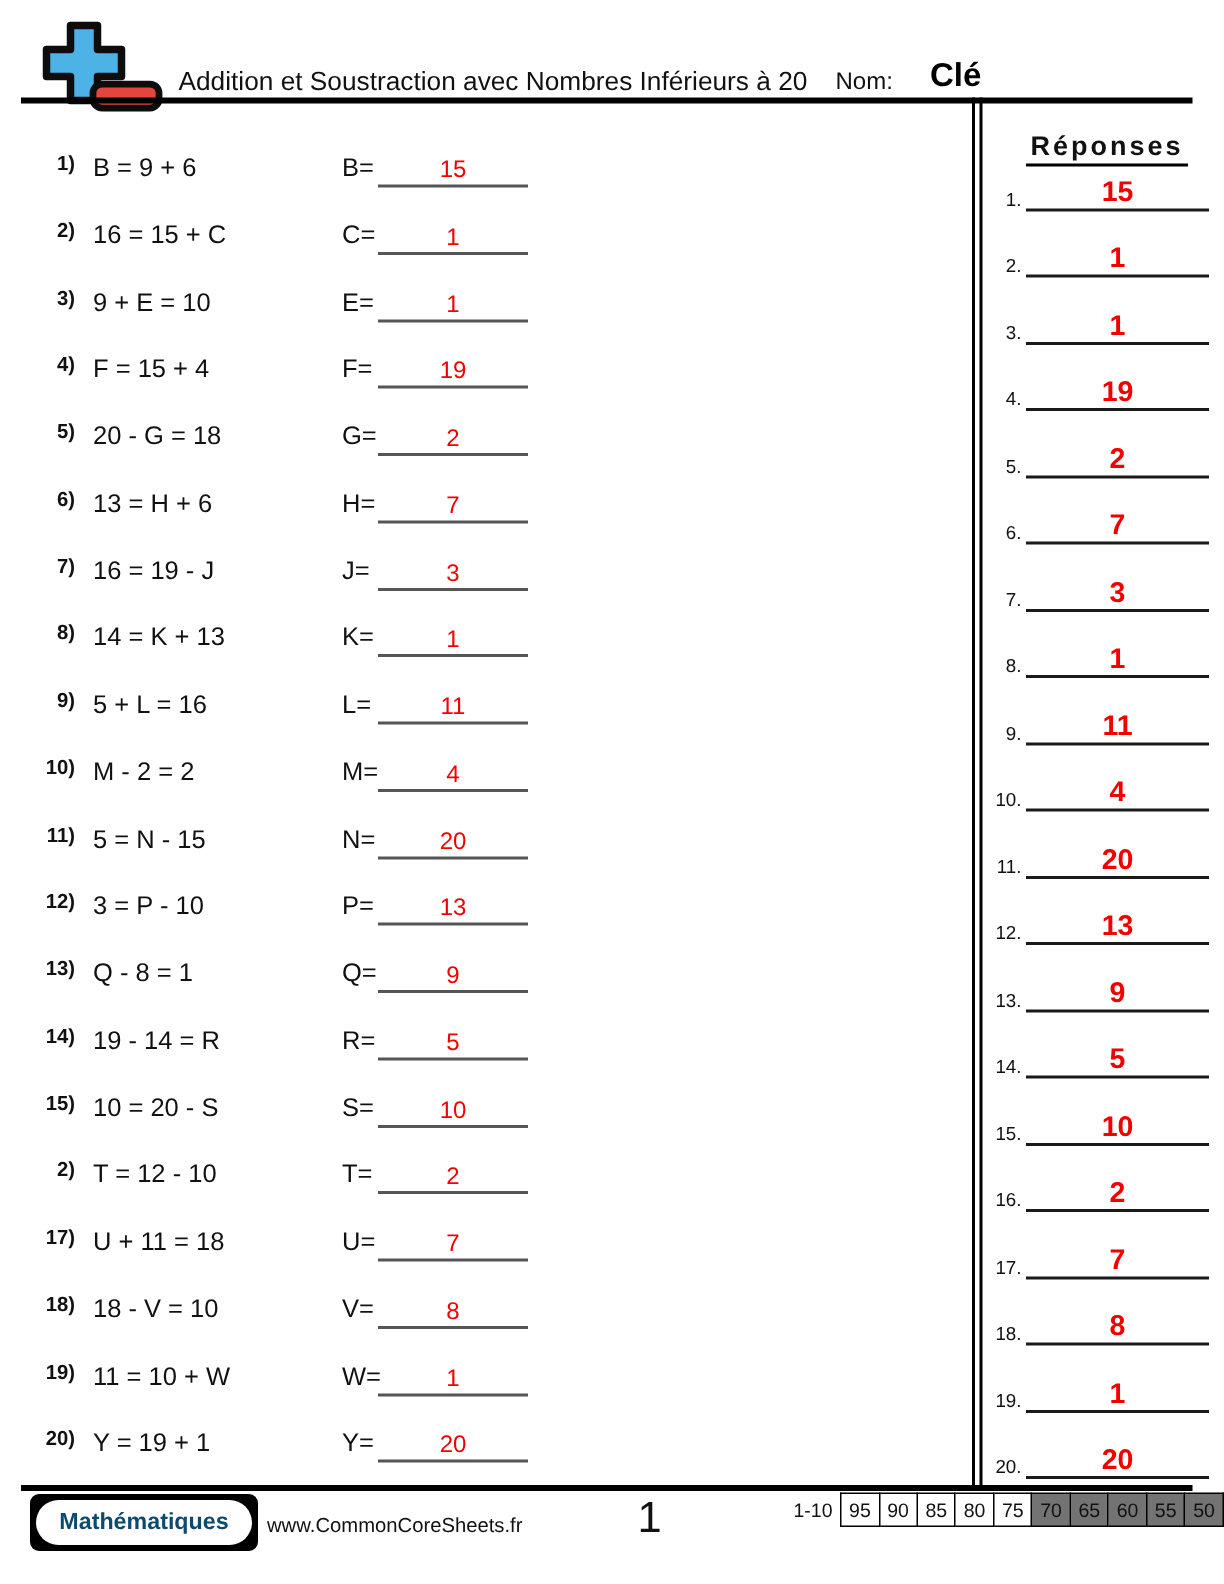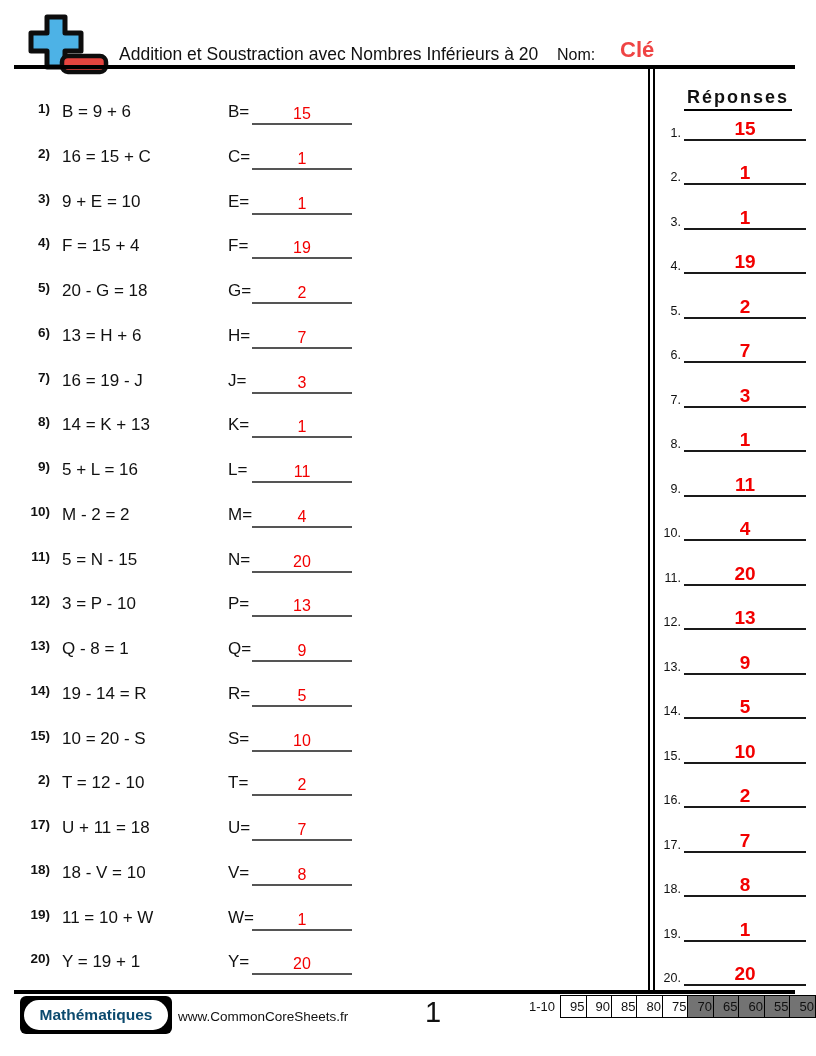--- a/index.html
+++ b/index.html
@@ -6,21 +6,21 @@
   .page {
     position:relative; width:816px; height:1056px; margin:0 auto;
     background:#ffffff; overflow:hidden;
     font-family:"Liberation Sans", sans-serif; color:#111;
   }
 
   
   .logo { position:absolute; left:22px; top:14px; }
   .title { position:absolute; left:119px; top:44px; font-size:17.5px; white-space:nowrap; }
   .name-label { position:absolute; left:557px; top:46px; font-size:16px; }
-  .name-value { position:absolute; left:620px; top:37px; font-size:22px; font-weight:bold; color:#ef4444; }
+  .name-value { position:absolute; left:620px; top:37px; font-size:22px; font-weight:bold; color:#000000; }
   .hline { position:absolute; left:14px; top:65px; width:781px; border-top:4px solid #000; }
 
   
   .instruction { position:absolute; left:20px; top:72px; font-size:15px; font-weight:bold; }
   .problems { position:absolute; left:20px; top:94px; width:620px; }
   .prow { position:relative; height:44.75px; }
   .pnum { position:absolute; left:0; top:7px; width:30px; text-align:right; font-size:13.5px; font-weight:bold; }
   .peq  { position:absolute; left:42px; top:8px; font-size:17px; white-space:nowrap; }
   .pvar { position:absolute; left:208px; top:8px; font-size:17px; }
   .pline{ position:absolute; left:232px; top:1px; width:100px; height:28px;
@@ -44,21 +44,21 @@
   
   .fline { position:absolute; left:14px; top:990px; width:781px; border-top:4px solid #000; }
   .brand-box { position:absolute; left:20px; top:996px; width:152px; height:38px;
                background:#000; border-radius:6px; display:flex; align-items:center; justify-content:center; }
   .brand-pill { background:#fff; border-radius:16px; height:30px; width:144px;
                 display:flex; align-items:center; justify-content:center;
                 font-size:15.5px; font-weight:bold; color:#0c4a6e; }
   .site { position:absolute; left:178px; top:1009px; font-size:13.5px; }
   .pageno { position:absolute; left:425px; top:996px; font-size:29px; }
   .score { position:absolute; left:528px; top:995px; border-collapse:collapse; }
-  .score td { height:19px; font-size:13px; text-align:right; vertical-align:middle; }
+  .score td { height:19px; font-size:13px; text-align:center; vertical-align:middle; }
   .slabel { border:none; padding-right:5px; font-size:12.5px; text-align:right; white-space:nowrap; }
   .scell { border:1.6px solid #000; width:24px; background:#fff; }
   .scell.blue { background:#737373; }
 </style>
 </head>
 <body>
 
 <div class="page">
 
   <div class="logo">

